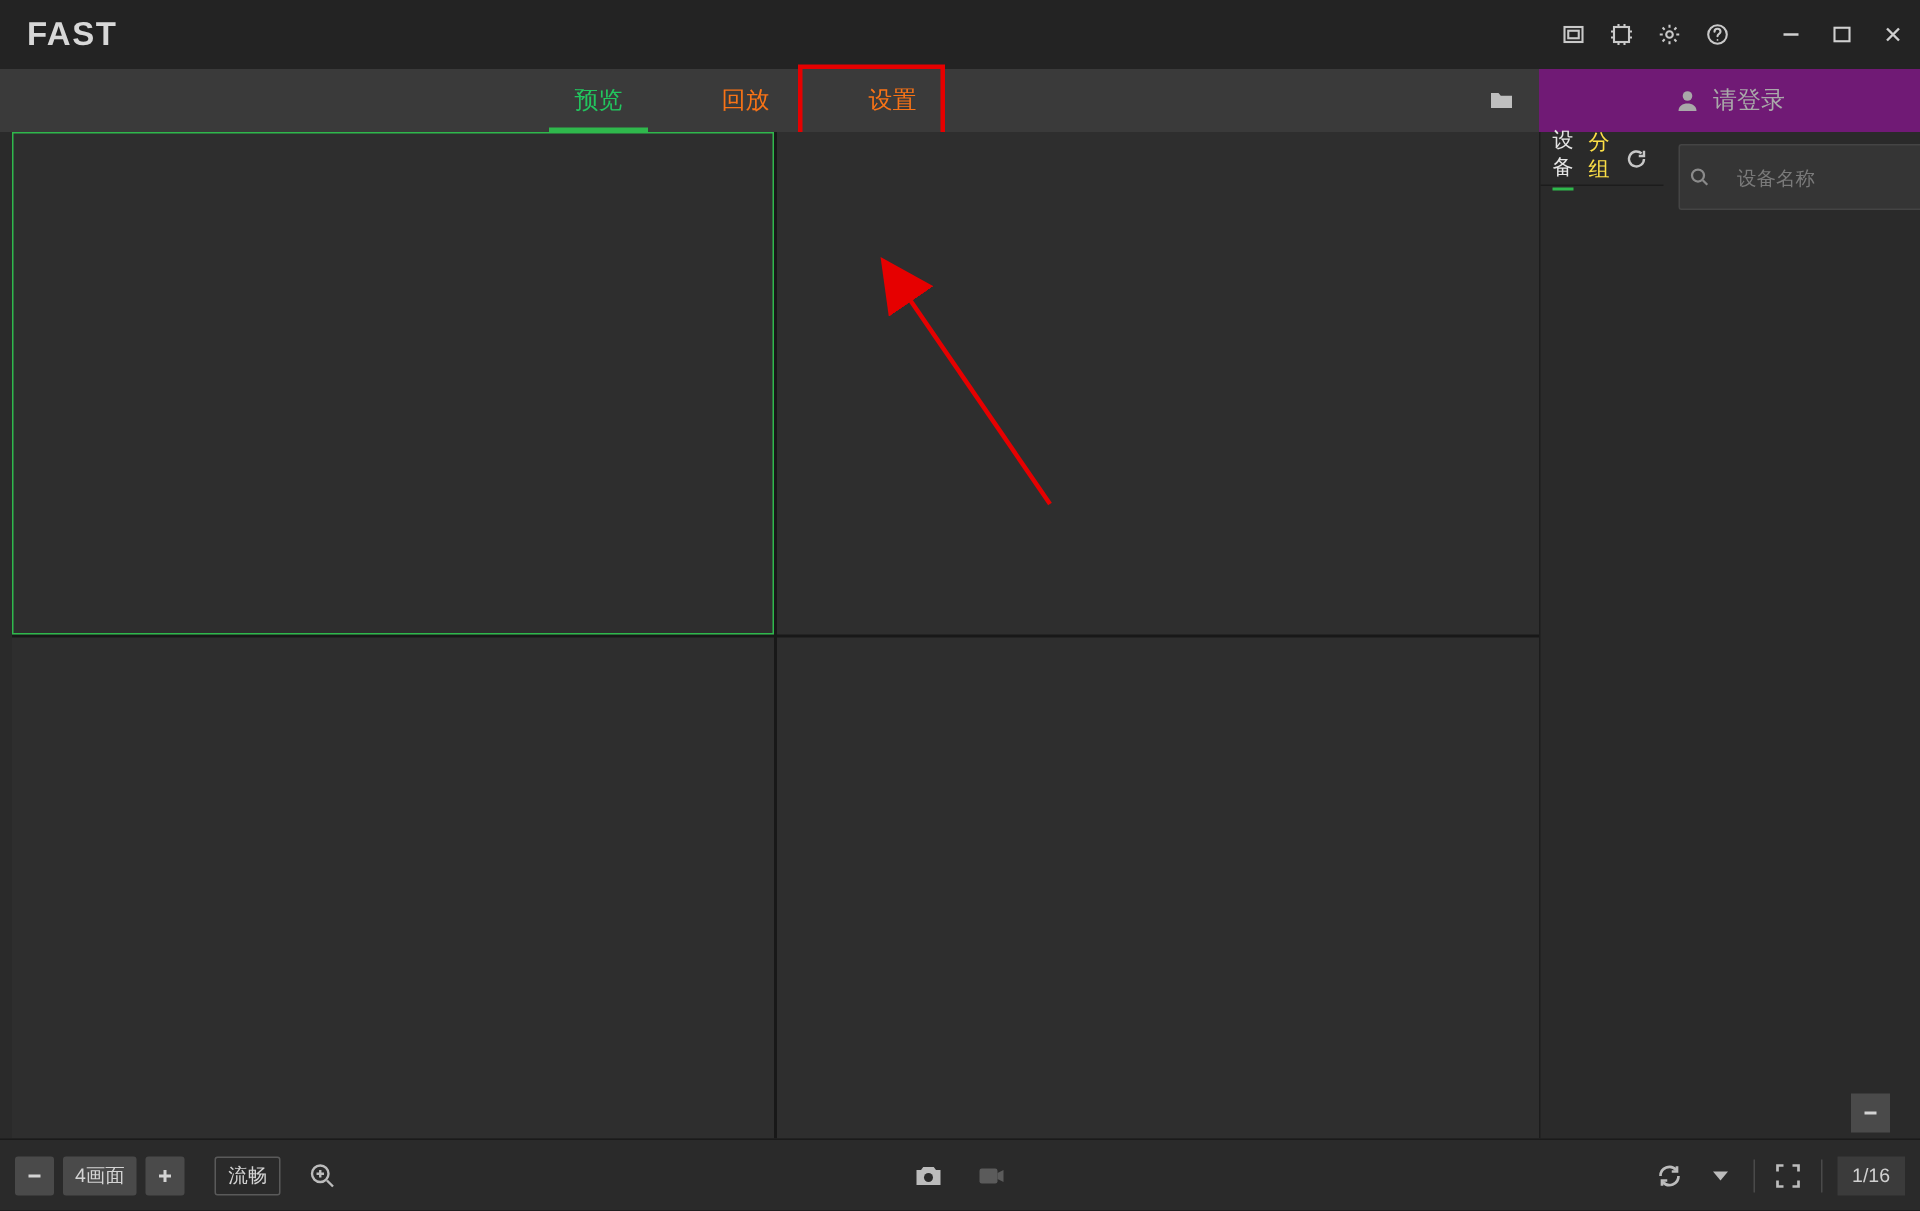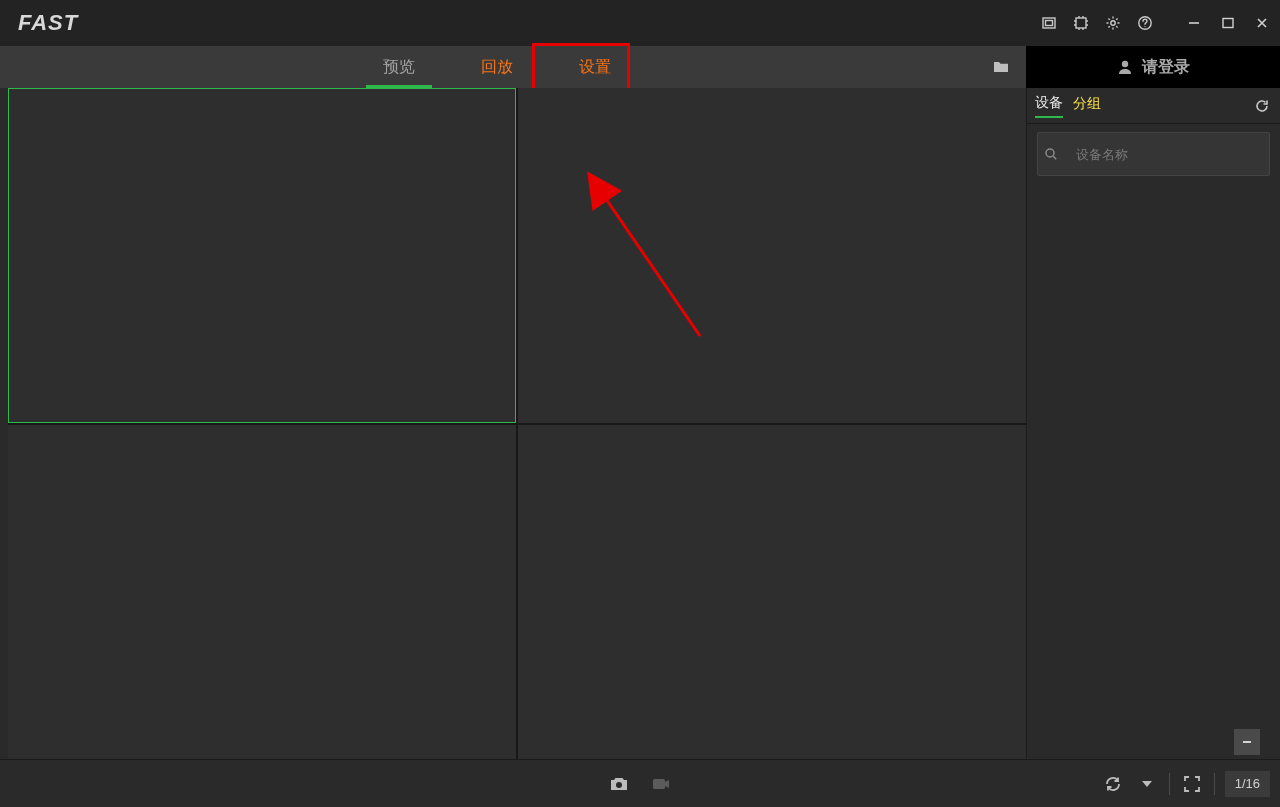--- a/index.html
+++ b/index.html
@@ -1,50 +1,50 @@
 <!DOCTYPE html>
 <html><head>
 <meta charset="utf-8">
 <style>
   * { box-sizing: border-box; margin: 0; padding: 0; user-select: none; }
   html, body { width: 1280px; height: 807px; overflow: hidden; font-family: "Microsoft YaHei", Arial, sans-serif; background: #1e1e1e; color: #bfbfbf; }
   .app { width: 1280px; height: 807px; background: #232323; display: flex; flex-direction: column; }
 
   
   .titlebar { height: 46px; background: #232323; display: flex; align-items: center; padding: 0 10px 0 18px; }
-  .brand { font-size: 22px; font-weight: 800; font-style: italic; letter-spacing: 1px; color: #d8d8d8; font-family: Arial, sans-serif; }
+  .brand { font-size: 22px; font-weight: 800; letter-spacing: 1px; color: #d8d8d8; font-family: Arial, sans-serif; }
   .titlebar-right { margin-left: auto; display: flex; align-items: center; gap: 14px; }
   .titlebar-right .ticon { width: 18px; height: 18px; display: flex; align-items: center; justify-content: center; color: #c9c9c9; cursor: pointer; }
   .titlebar-right .win-btns { display: flex; gap: 18px; margin-left: 18px; }
   .win-btn { width: 16px; height: 16px; display:flex; align-items:center; justify-content:center; cursor:pointer; color:#d0d0d0; }
 
   
   .navbar { height: 42px; background: #3a3a3a; display: flex; align-items: stretch; position: relative; }
   .tabs { display: flex; align-items: stretch; margin-left: 350px; }
   .tab { width: 98px; display: flex; align-items: center; justify-content: center; font-size: 16px; color: #f97316; cursor: pointer; position: relative; }
-  .tab.active { color: #a3a3a3; }
+  .tab.active { color: #22c55e; }
   .tab.active::after { content: ""; position: absolute; left: 16px; right: 16px; bottom: 0; height: 3px; background: #2fb84c; }
   .nav-right { margin-left: auto; display: flex; align-items: center; }
   .folder-btn { width: 34px; height: 42px; display:flex; align-items:center; justify-content:center; cursor:pointer; color:#bfbfbf; }
-  .login-box { width: 254px; height: 42px; background: #000000; display:flex; align-items:center; justify-content:center; gap:8px; font-size: 16px; color:#a9a9a9; cursor:pointer; margin-left: 8px; font-weight: bold; }
+  .login-box { width: 254px; height: 42px; background: #701a75; display:flex; align-items:center; justify-content:center; gap:8px; font-size: 16px; color:#a9a9a9; cursor:pointer; margin-left: 8px; }
 
   
   .red-box { position: absolute; border: 3px solid #e60000; pointer-events: none; }
   .red-box.settab { left: 532px; top: -3px; width: 98px; height: 48px; }
   .red-arrow { position:absolute; pointer-events:none; }
 
   
   .body { flex: 1; display: flex; background: #2a2a2a; position: relative; }
   .video-area { flex: 1; background: #2a2a2a; position: relative; }
   .grid { position: absolute; left: 8px; top: 0; right: 0; bottom: 0; display: grid; grid-template-columns: 1fr 1fr; grid-template-rows: 1fr 1fr; gap: 2px; background: #181818; }
   .cell { background: #2e2e2e; }
   .cell.selected { outline: 1px solid #2fb84c; outline-offset: -1px; background:#2e2e2e; }
 
   
-  .sidebar { width: 254px; background: #2a2a2a; border-left: 1px solid #1c1c1c; display:flex; flex-direction:column; }
+  .sidebar { width: 254px; background: #2a2a2a; border-left: 1px solid #1c1c1c; display:flex; flex-direction:row; }
   .side-tabs-row { height: 36px; display:flex; align-items:center; padding: 0 10px 0 8px; border-bottom: 1px solid #1c1c1c; }
   .side-tab { font-size: 14px; color:#fde047; margin-right: 10px; cursor:pointer; padding-bottom:4px; }
   .side-tab.active { color:#e5e5e5; border-bottom: 2px solid #2fb84c; }
   .side-refresh { margin-left:auto; cursor:pointer; color:#c8c8c8; }
   .search-wrap { padding: 8px 10px; }
   .search-box { height: 44px; background:#353535; border:1px solid #444; border-radius:2px; display:flex; align-items:center; padding:16px 6px; gap:18px; }
   .search-box input { flex:1; background:transparent; border:none; outline:none; color:#cfcfcf; font-size:13px; }
   .search-box input::placeholder { color:#7a7a7a; }
   .side-list { flex:1; }
 
@@ -183,20 +183,41 @@
               </svg>
           </span>
           <input type="text" placeholder="设备名称" style="">
         </div>
       </div>
       <div class="side-list"></div>
     </div>
   </div>
 
   <div class="bottombar" style="position:relative;">
+    <div class="group-left">
+      <div class="sqbtn">
+        <svg width="14" height="14" viewBox="0 0 14 14" stroke="currentColor" stroke-width="2">
+            <path d="M3 7h8"></path>
+          </svg>
+      </div>
+      <div class="sqbtn wide">4画面</div>
+      <div class="sqbtn">
+        <svg width="14" height="14" viewBox="0 0 14 14" stroke="currentColor" stroke-width="2">
+            <path d="M3 7h8M7 3v8"></path>
+          </svg>
+      </div>
+      <div style="width:8px"></div>
+      <div class="sqbtn wide outline">流畅</div>
+      <div class="icon-btn" style="margin-left:10px">
+        <svg width="20" height="20" viewBox="0 0 20 20" fill="none" stroke="currentColor" stroke-width="1.6">
+            <circle cx="8.5" cy="8.5" r="5.5"></circle>
+            <path d="M13 13l4 4M8.5 6v5M6 8.5h5"></path>
+          </svg>
+      </div>
+    </div>
 
     <div class="center-group">
       <div class="icon-btn">
         <svg width="22" height="22" viewBox="0 0 22 22" fill="currentColor">
             <path d="M3 7h3l1.5-2h7L16 7h3v10H3z"></path>
             <circle cx="11" cy="12" r="3" fill="#2a2a2a"></circle>
           </svg>
       </div>
       <div class="icon-btn dim">
         <svg width="22" height="22" viewBox="0 0 22 22" fill="currentColor">

